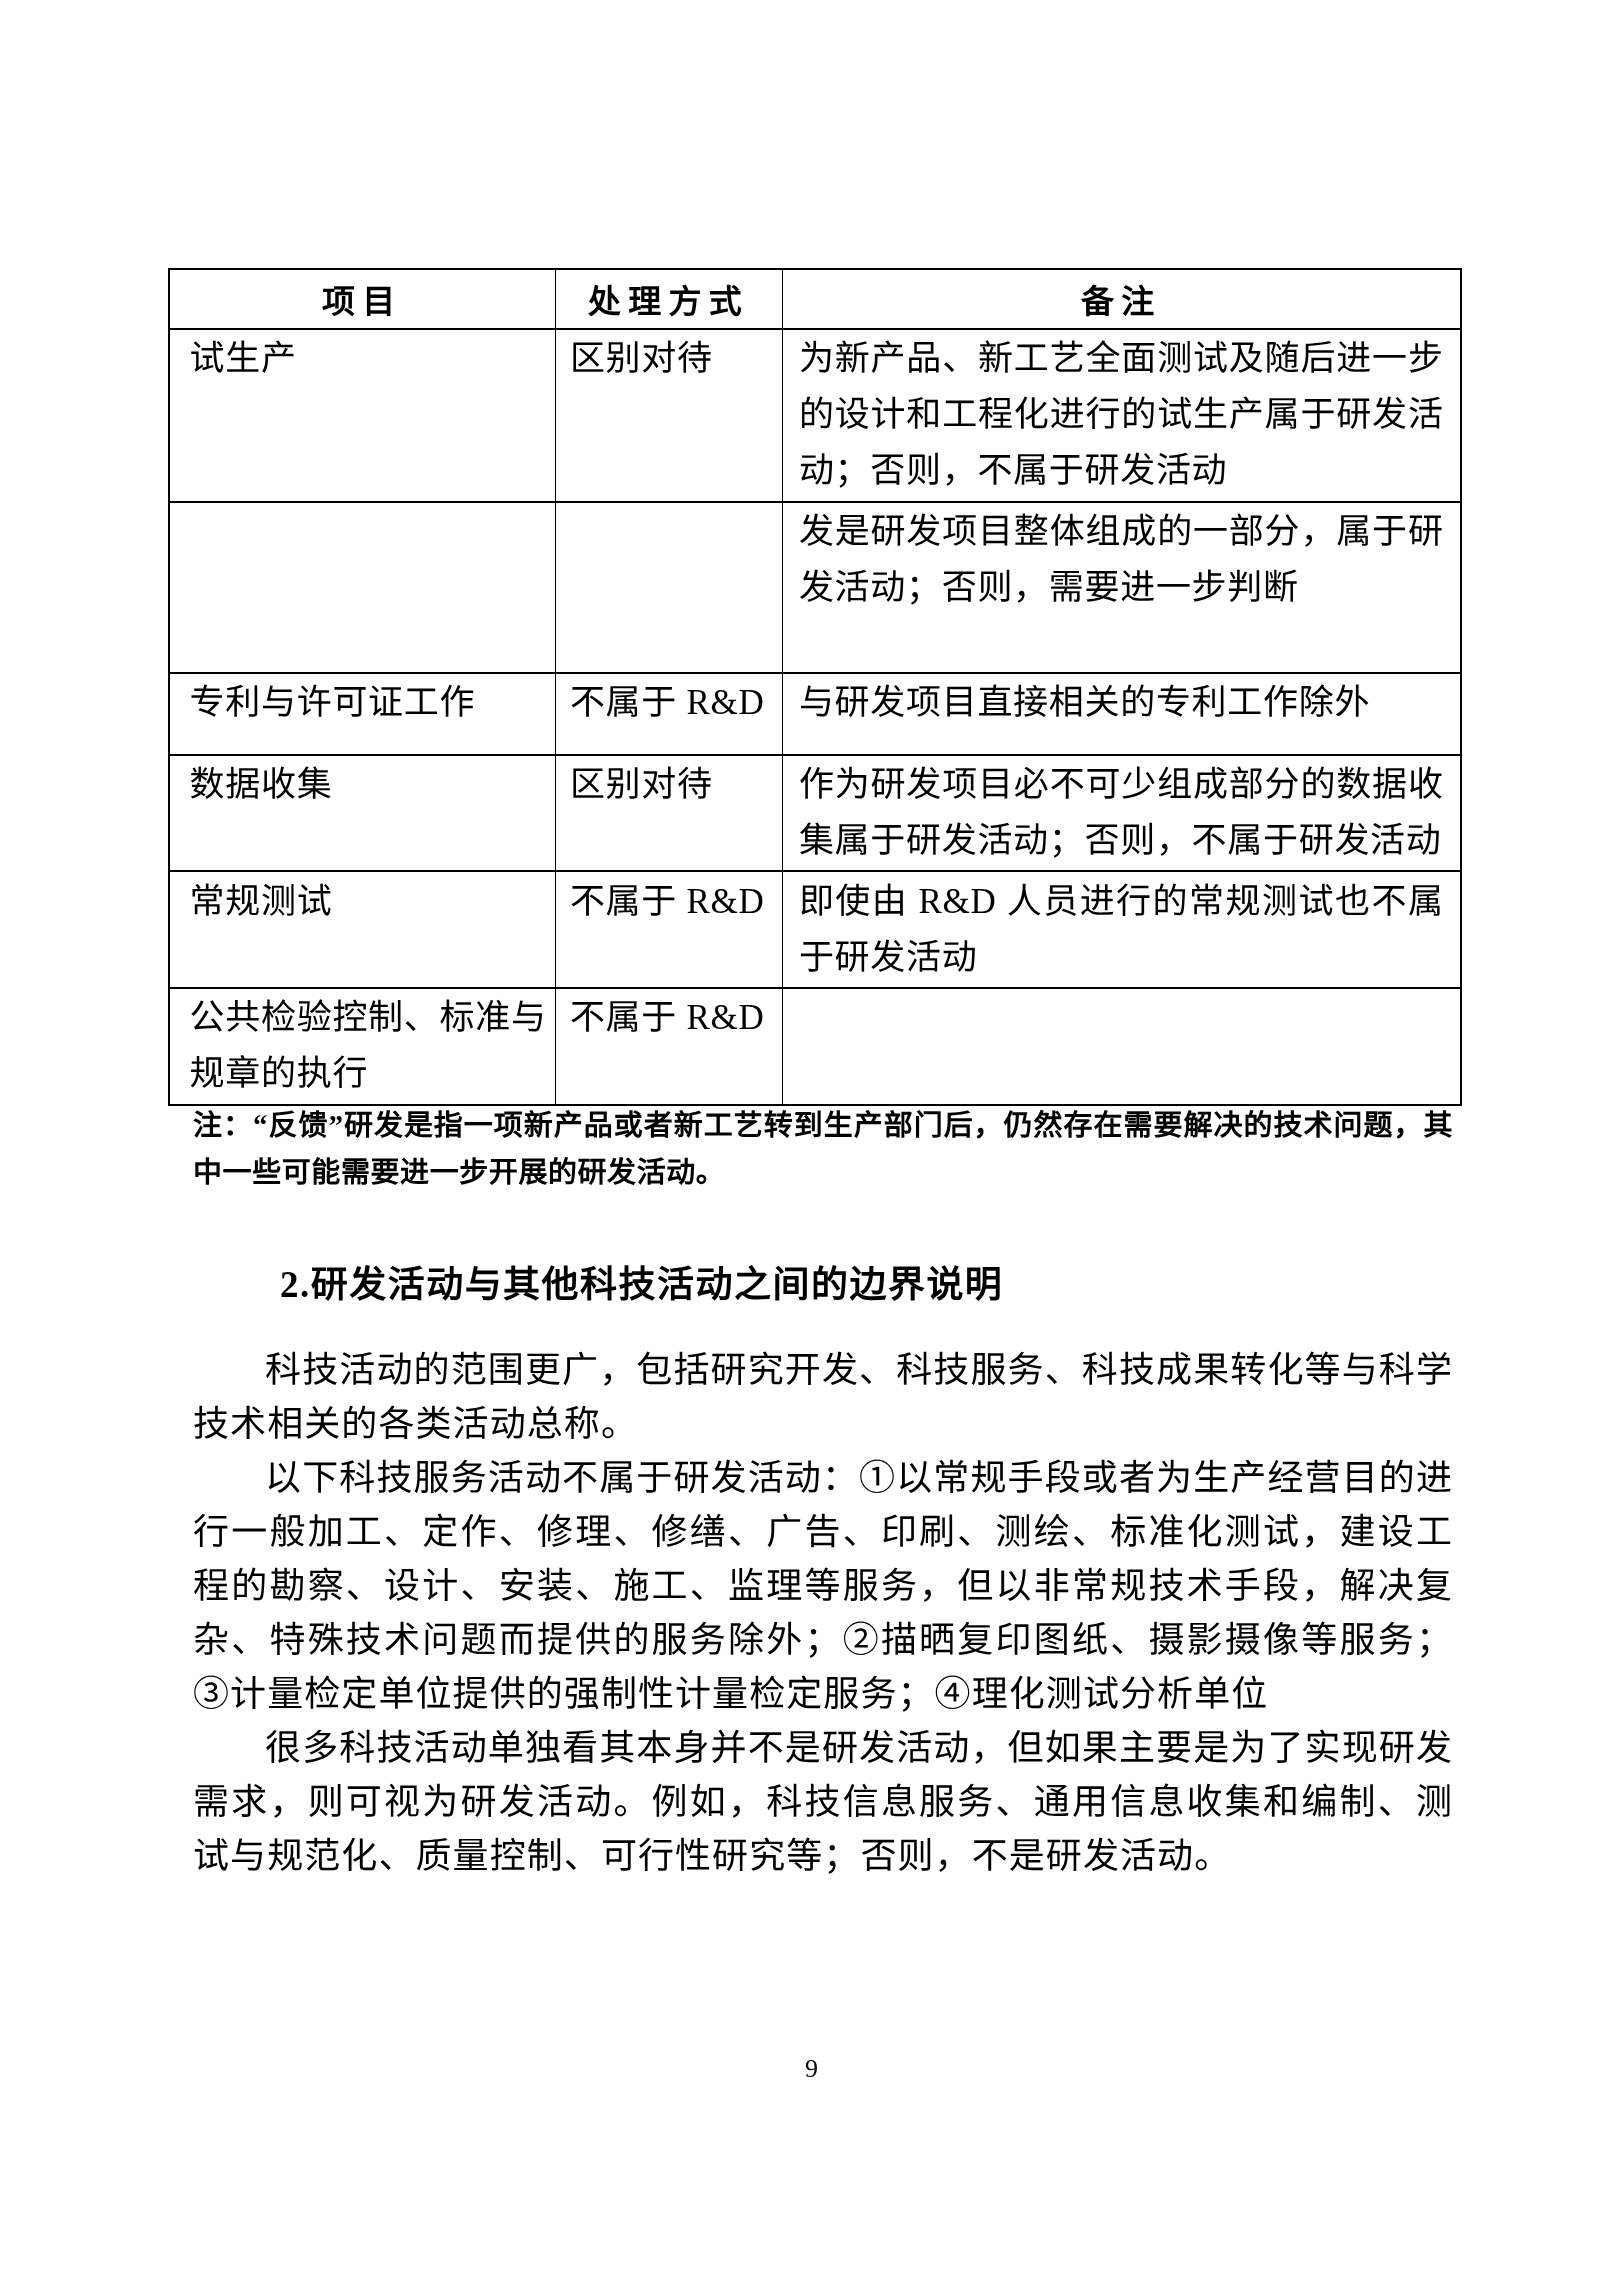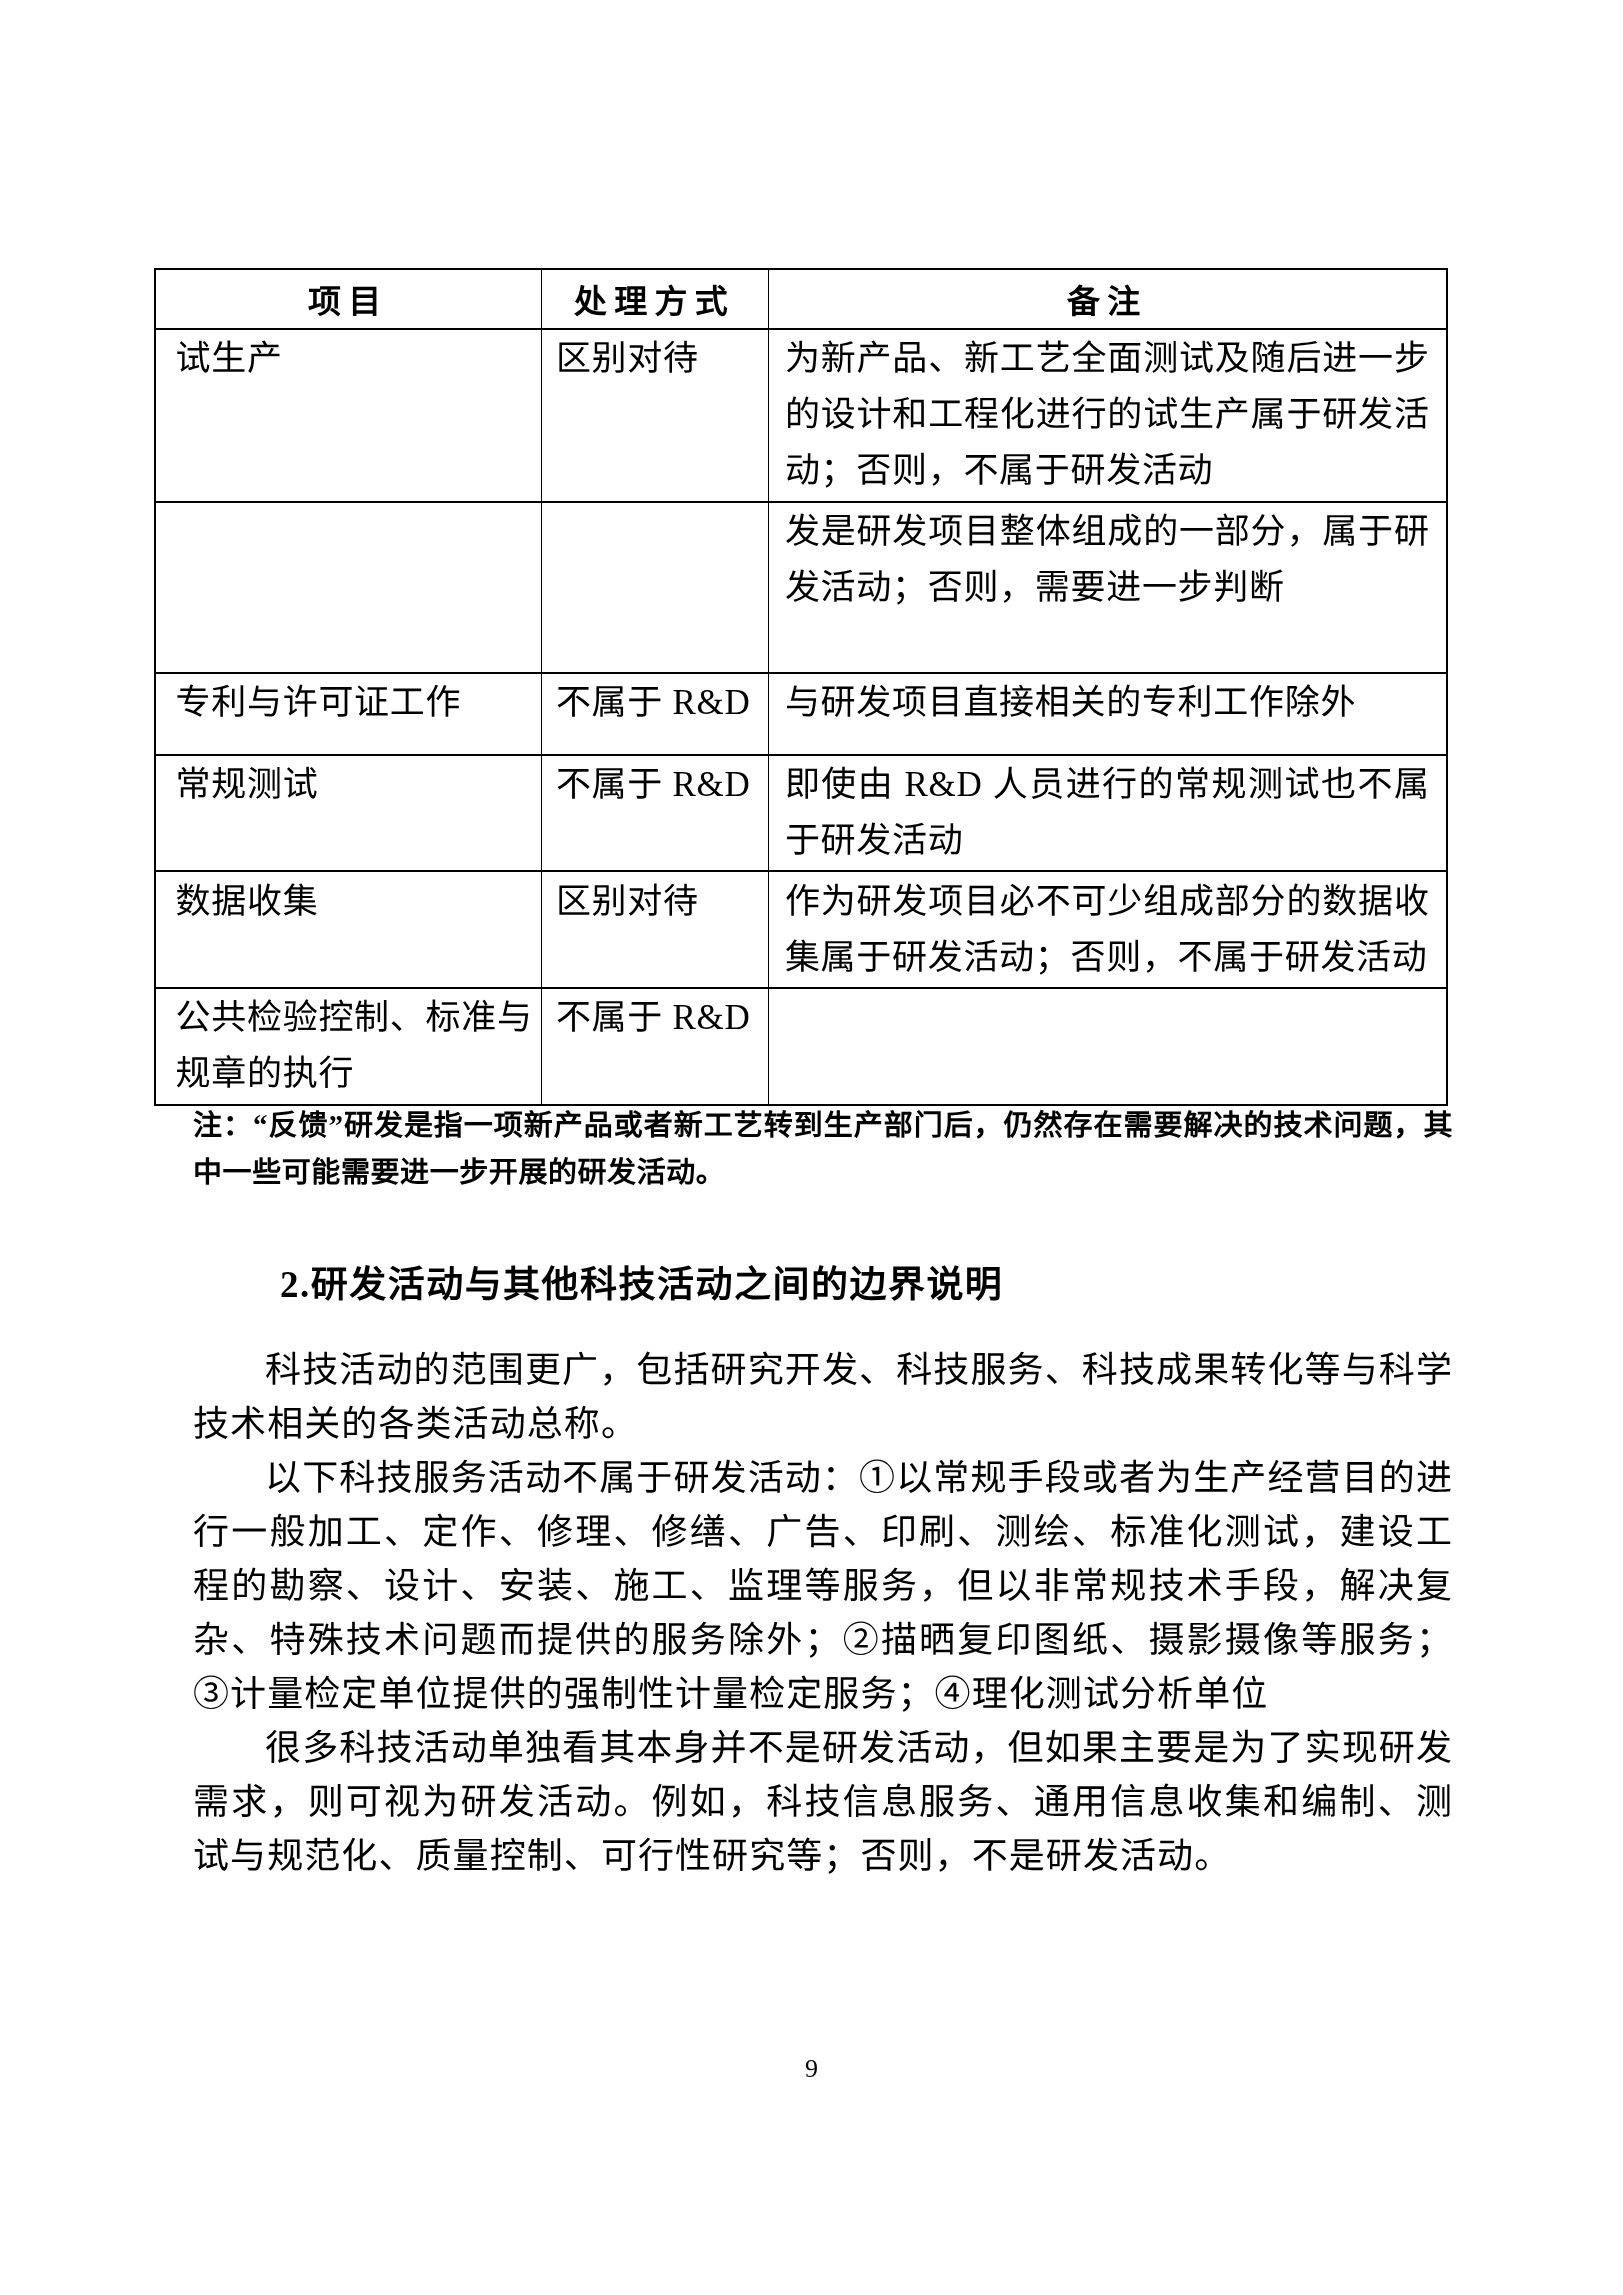--- a/index.html
+++ b/index.html
@@ -8,21 +8,21 @@
     background: #ffffff;
     color: #000000;
     position: relative;
     font-family: "Liberation Serif", "DejaVu Serif", serif;
     overflow: hidden;
   }
 
   
   .boundary-table {
     position: absolute;
-    left: 154px; top: 268px;
+    left: 168px; top: 268px;
     width: 1292px;
     border-collapse: collapse;
     table-layout: fixed;
     border: 2px solid #000;
   }
   .boundary-table th, .boundary-table td {
     border-left: 1.3px solid #000;
     border-right: 1.3px solid #000;
     border-top: 2px solid #000;
     border-bottom: 2px solid #000;
@@ -132,28 +132,28 @@
       <td class="c-item"></td>
       <td class="c-treat"></td>
       <td class="c-note">发是研发项目整体组成的一部分，属于研发活动；否则，需要进一步判断</td>
     </tr>
     <tr>
       <td class="c-item">专利与许可证工作</td>
       <td class="c-treat">不属于 R&amp;D</td>
       <td class="c-note">与研发项目直接相关的专利工作除外</td>
     </tr>
     <tr>
+      <td class="c-item">数据收集</td>
+      <td class="c-treat">区别对待</td>
+      <td class="c-note">作为研发项目必不可少组成部分的数据收集属于研发活动；否则，不属于研发活动</td>
+    </tr>
+    <tr>
       <td class="c-item">常规测试</td>
       <td class="c-treat">不属于 R&amp;D</td>
       <td class="c-note">即使由 R&amp;D 人员进行的常规测试也不属于研发活动</td>
-    </tr>
-    <tr>
-      <td class="c-item">数据收集</td>
-      <td class="c-treat">区别对待</td>
-      <td class="c-note">作为研发项目必不可少组成部分的数据收集属于研发活动；否则，不属于研发活动</td>
     </tr>
     <tr>
       <td class="c-item">公共检验控制、标准与规章的执行</td>
       <td class="c-treat">不属于 R&amp;D</td>
       <td class="c-note"></td>
     </tr>
   </tbody>
 </table>
 
 <p class="footnote">注：“反馈”研发是指一项新产品或者新工艺转到生产部门后，仍然存在需要解决的技术问题，其中一些可能需要进一步开展的研发活动。</p>

